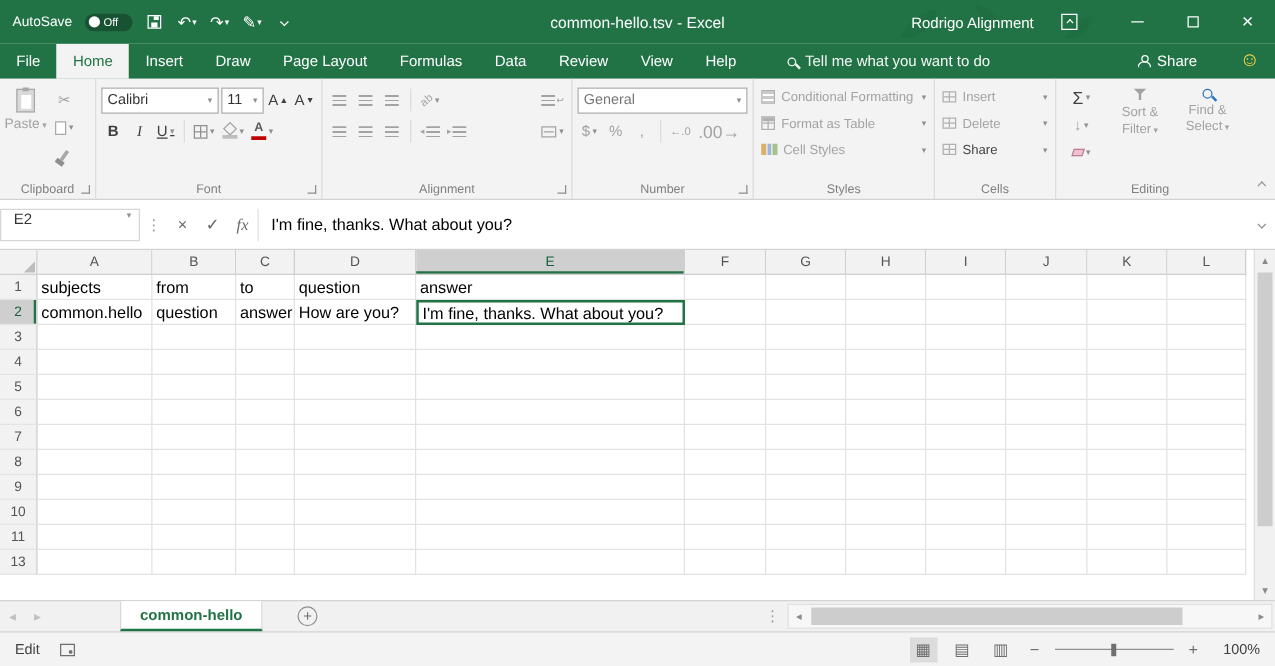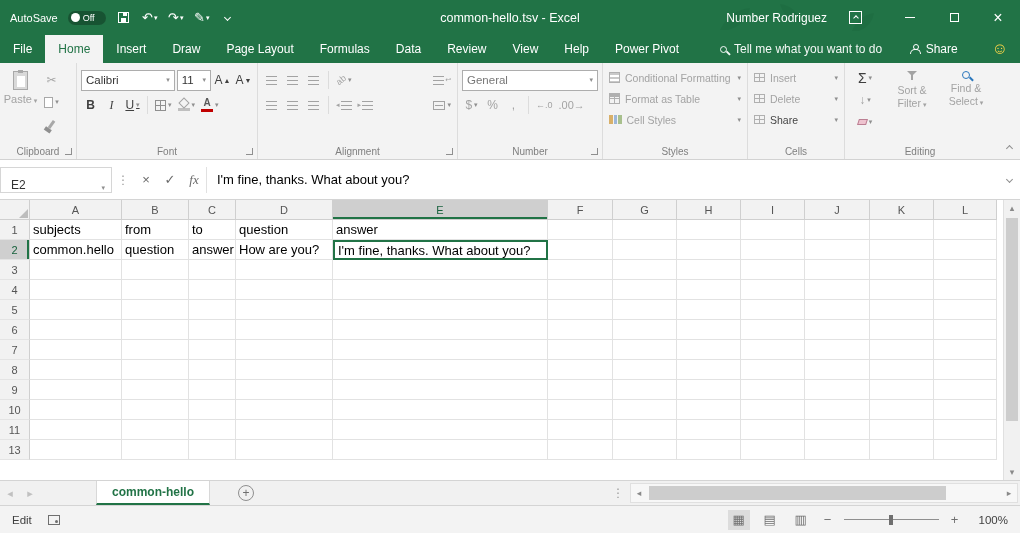--- a/index.html
+++ b/index.html
@@ -90,21 +90,21 @@
   .mi-eraser{width:9px;height:6px;background:#eec3cf;border:1px solid #bb7f93;transform:skewX(-18deg);display:inline-block}
   .mi-funnel{position:relative;width:10px;height:10px;display:inline-block}
   .mi-funnel::before{content:'';position:absolute;top:0;left:0;border-left:5px solid transparent;border-right:5px solid transparent;border-top:5px solid #a3a3a3}
   .mi-funnel::after{content:'';position:absolute;top:4px;left:4px;width:2px;height:5px;background:#a3a3a3}
   .mi-magblue{width:8px;height:8px;border:1.6px solid #2b77bc;border-radius:50%;position:relative;display:inline-block}
   .mi-magblue::after{content:'';position:absolute;width:5px;height:1.6px;background:#2b77bc;right:-4.5px;bottom:-1.5px;transform:rotate(45deg)}
   .ribbon-collapse{position:absolute;right:8px;bottom:5px;color:#8f8f8f}
 
   
   .formulabar{height:40px;background:#fff;border-bottom:1px solid #d4d4d4;display:flex;align-items:center}
-  .namebox{width:112px;height:26px;border:1px solid #d6d6d6;display:flex;align-items:flex-end;padding:0 6px 0 10px;font-size:12px;color:#333}
+  .namebox{width:112px;height:26px;border:1px solid #d6d6d6;display:flex;align-items:flex-start;padding:0 6px 0 10px;font-size:12px;color:#333}
   .namebox .dd{margin-left:auto}
   .fb-grip{color:#9a9a9a;font-size:12px;padding:0 5px}
   .fb-btn{width:24px;height:26px;display:inline-flex;align-items:center;justify-content:center;color:#6a6a6a;font-size:13px}
   .fb-fx{font-family:"Liberation Serif",serif;font-style:italic;color:#6a6a6a;font-size:13px}
   .fb-input{flex:1;height:26px;border-left:1px solid #e1e1e1;display:flex;align-items:center;padding-left:10px;font-size:13px;color:#000;white-space:nowrap;overflow:hidden}
   .fb-chev{width:22px;display:flex;align-items:center;justify-content:center;color:#8f8f8f}
 
   
   .gridwrap{position:relative;height:280px;background:#fff}
   .ghead{display:flex;height:20px}
@@ -171,21 +171,21 @@
         </span>
       <span class="tb-ic">↶<span class="dd-w">▾</span></span>
       <span class="tb-ic">↷<span class="dd-w">▾</span></span>
       <span class="tb-ic">✎<span class="dd-w">▾</span></span>
       <span class="tb-ic">
           <span class="chev down"></span>
         </span>
     </div>
     <span class="title-center">common-hello.tsv - Excel</span>
     <div class="tb-right">
-      <span class="user-name">Number Rodriguez</span>
+      <span class="user-name">Rodrigo Alignment</span>
       <span class="mi-ribbonopts">
           <span class="chev up" style="width:4px;height:4px"></span>
         </span>
       <span class="win-btn">
           <span class="win-min-bar"></span>
         </span>
       <span class="win-btn">
           <span class="win-max-box"></span>
         </span>
       <span class="win-btn">
@@ -198,21 +198,20 @@
     <div class="tab">File</div>
     <div class="tab active">Home</div>
     <div class="tab">Insert</div>
     <div class="tab">Draw</div>
     <div class="tab">Page Layout</div>
     <div class="tab">Formulas</div>
     <div class="tab">Data</div>
     <div class="tab">Review</div>
     <div class="tab">View</div>
     <div class="tab">Help</div>
-    <div class="tab">Power Pivot</div>
     <div class="tellme">
       <span class="mi-mag"></span>
       <span>Tell me what you want to do</span>
     </div>
     <div class="share-btn">
       <span class="mi-person"></span>
       <span>Share</span>
     </div>
     <div class="smiley">☺</div>
   </div>
@@ -338,21 +337,21 @@
             <span>General</span>
             <span class="dd">▾</span>
           </span>
       </div>
       <div class="rrow">
         <span class="sbtn dim">$<span class="dd">▾</span></span>
         <span class="sbtn dim">%</span>
         <span class="sbtn dim">,</span>
         <span class="sep-v"></span>
         <span class="sbtn dim" style="font-size:9px">←.0</span>
-        <span class="sbtn dim" style="font-size:11px">.00→</span>
+        <span class="sbtn dim" style="font-size:14px">.00→</span>
       </div>
       <span class="group-label">Number</span>
       <span class="launcher"></span>
     </div>
 
     <div class="group" style="width:145px">
       <div class="stack">
         <div class="stkbtn dim">
           <span class="mi-cf"></span>
           <span>Conditional Formatting</span>

